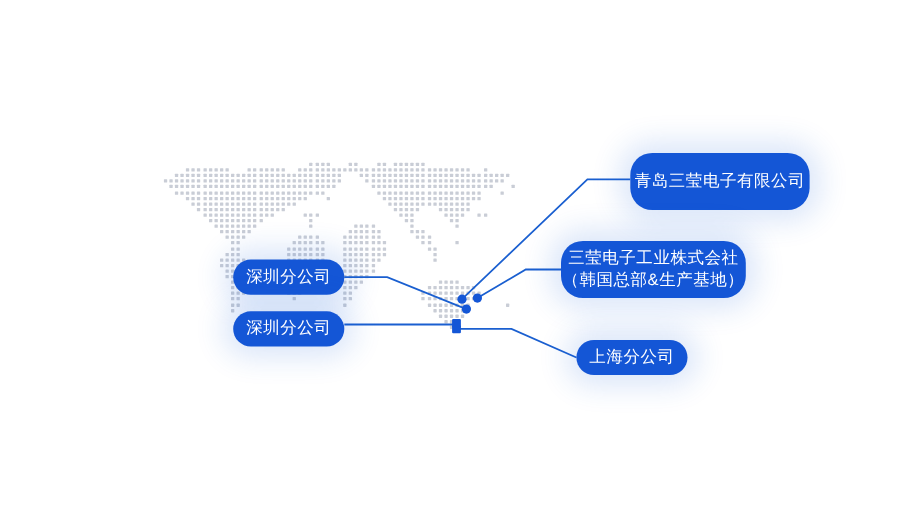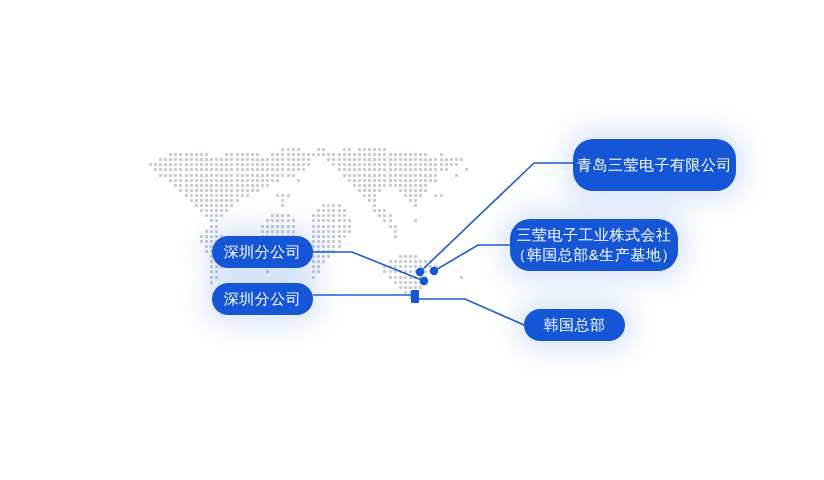--- a/index.html
+++ b/index.html
@@ -830,16 +830,16 @@
 
   <div class="label-box label-single" id="lbl-shanghai">
     <span class="ln">深圳分公司</span>
   </div>
 
   <div class="label-box label-single" id="lbl-shenzhen">
     <span class="ln">深圳分公司</span>
   </div>
 
   <div class="label-box label-single" id="lbl-hongkong">
-    <span class="ln">韩国总部</span>
+    <span class="ln">上海分公司</span>
   </div>
 
 </div>
 
 </body></html>

